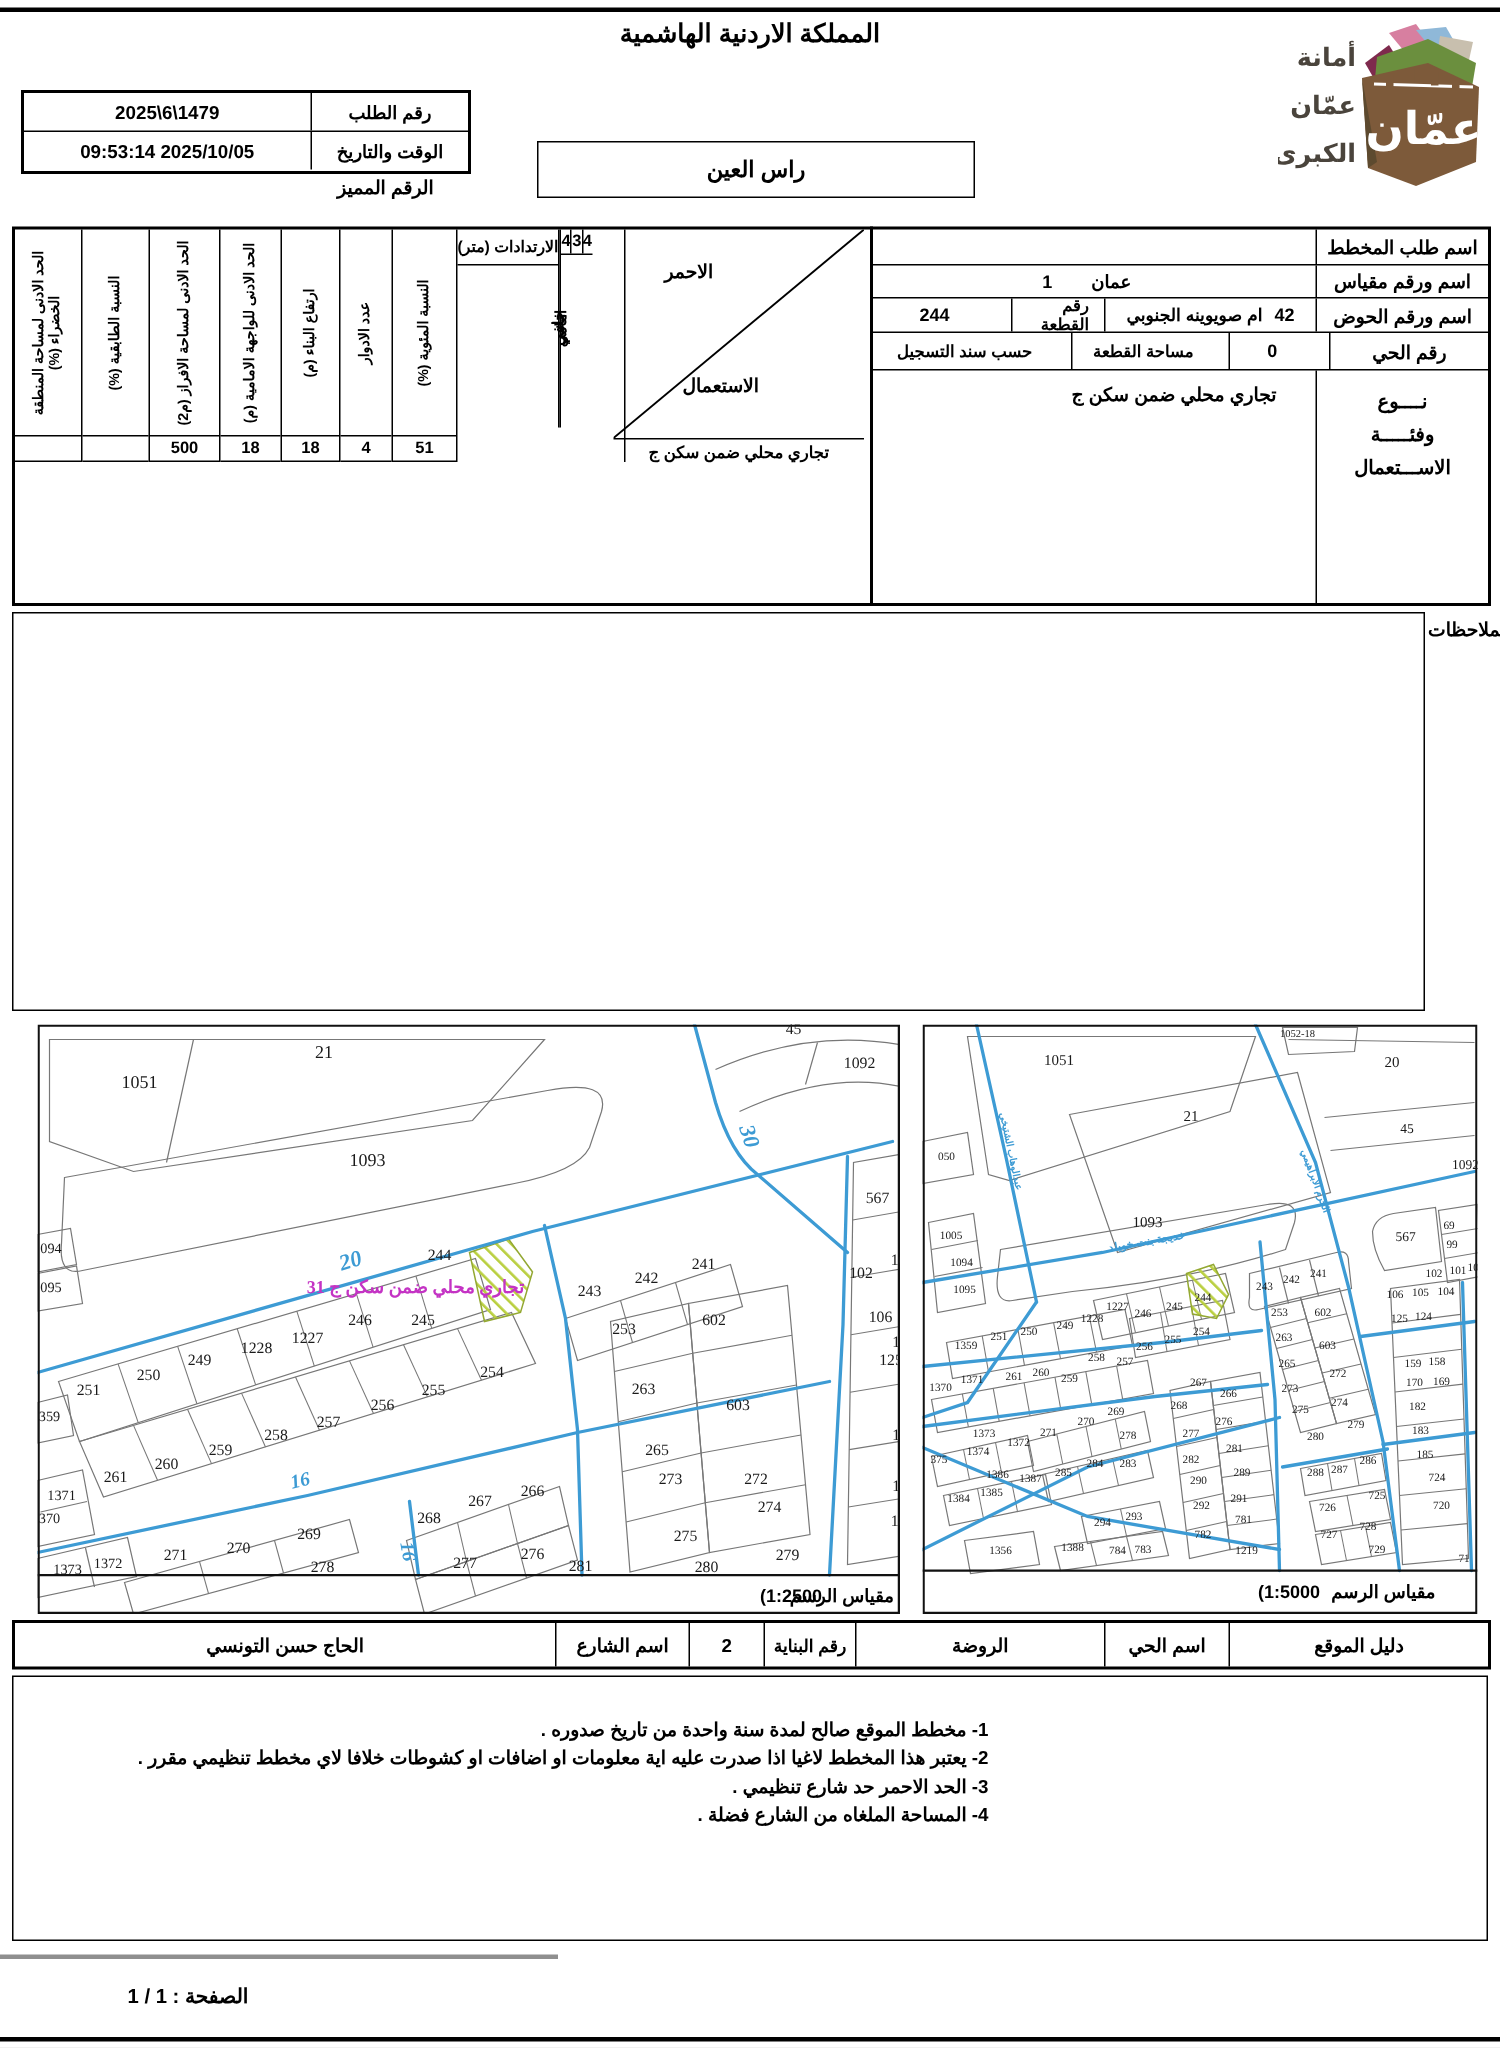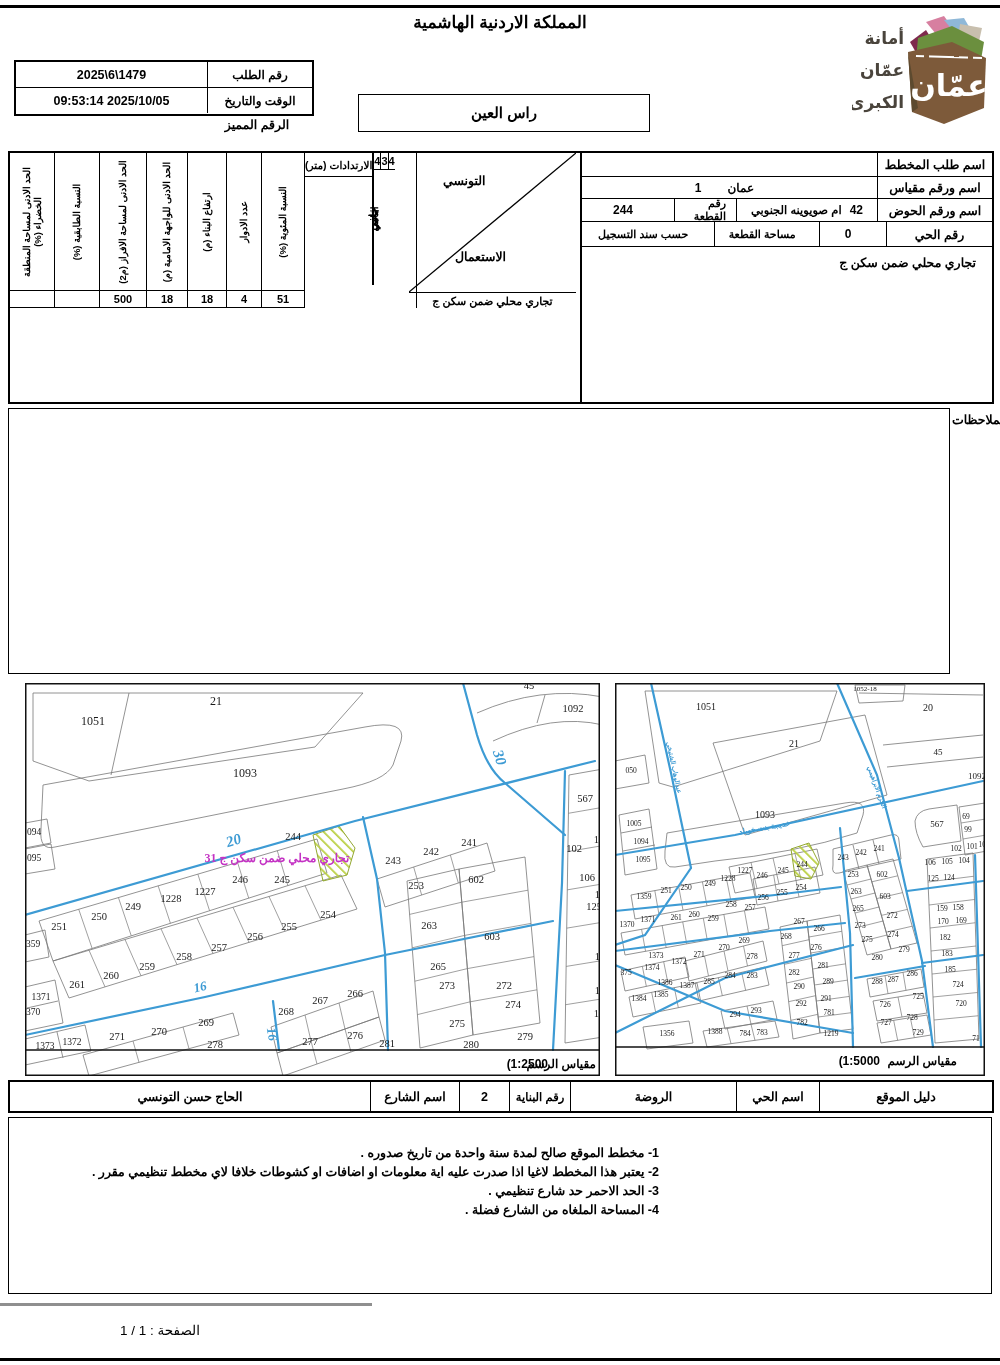--- a/index.html
+++ b/index.html
@@ -61,21 +61,21 @@
   .map{position:absolute;top:683px;}
   
   .guide-row{position:absolute;left:8px;top:1080px;width:982px;height:29px;border:2px solid #000;display:flex;}
   .guide-cell{display:flex;align-items:center;justify-content:center;font-weight:700;font-size:12.5px;direction:rtl;}
   .bl{border-left:1.5px solid #000;}
   
   .cond-box{position:absolute;left:8px;top:1117px;width:982px;height:175px;border:1.5px solid #000;}
   .conds{position:absolute;top:26px;right:332px;width:620px;direction:rtl;text-align:right;}
   .conds div{font-weight:700;font-size:12.5px;line-height:19px;}
   .footer-line{position:absolute;left:0;top:1303px;width:372px;height:3px;background:#8f8f8f;}
-  .page-no{position:absolute;left:85px;top:1322px;width:150px;text-align:center;font-weight:400;
+  .page-no{position:absolute;left:85px;top:1322px;width:150px;text-align:left;font-weight:700;
            font-size:13.5px;direction:rtl;}
   
   .logo{position:absolute;left:852px;top:12px;width:138px;height:116px;}
 </style>
 </head>
 <body>
 
 <div class="page">
 
   <div class="rule" style="left:0;top:5px;width:1000px;height:3px;"></div>
@@ -179,21 +179,21 @@
             <div>4</div>
             <div>3</div>
             <div>4</div>
           </div>
         </div>
       </div>
     <div class="diag-cell">
       <svg width="167" height="139" viewBox="0 0 167 139" preserveAspectRatio="none" style="position:absolute;left:0;top:0;">
         <line x1="0" y1="139" x2="167" y2="0" stroke="#000" stroke-width="1.3"></line>
       </svg>
-      <div class="diag-top">التونسي</div>
+      <div class="diag-top">الاحمر</div>
       <div class="diag-bottom">الاستعمال</div>
       <div class="diag-val">تجاري محلي ضمن سكن ج</div>
     </div>
   </div>
 
   <div class="info-table">
     <div class="info-row" style="height:23px;">
       <div class="cell" style="flex:1;"></div>
       <div class="info-lab">اسم طلب المخطط</div>
     </div>
@@ -214,20 +214,23 @@
       <div class="info-lab">اسم ورقم الحوض</div>
     </div>
     <div class="info-row" style="height:24px;">
       <div class="cell" style="width:133px;font-size:11px;">حسب سند التسجيل</div>
       <div class="cell bl" style="width:102px;font-size:11px;">مساحة القطعة</div>
       <div class="cell bl" style="width:61px;">0</div>
       <div class="info-lab">رقم الحي</div>
     </div>
     <div class="info-row">
       <div class="info-use-val">تجاري محلي ضمن سكن ج</div>
+      <div class="info-use-lab">نــــوع
+وفئـــــة
+الاســـتعمال</div>
     </div>
   </div>
 
   <div class="notes-box"></div>
   <div class="notes-lab">الملاحظات</div>
 
   <div class="map" style="left:25px;">
     <svg width="575" height="393" viewBox="0 0 575 393">
         <defs>
           <pattern id="hatch-left" width="7" height="7" patternUnits="userSpaceOnUse" patternTransform="rotate(-45)">

